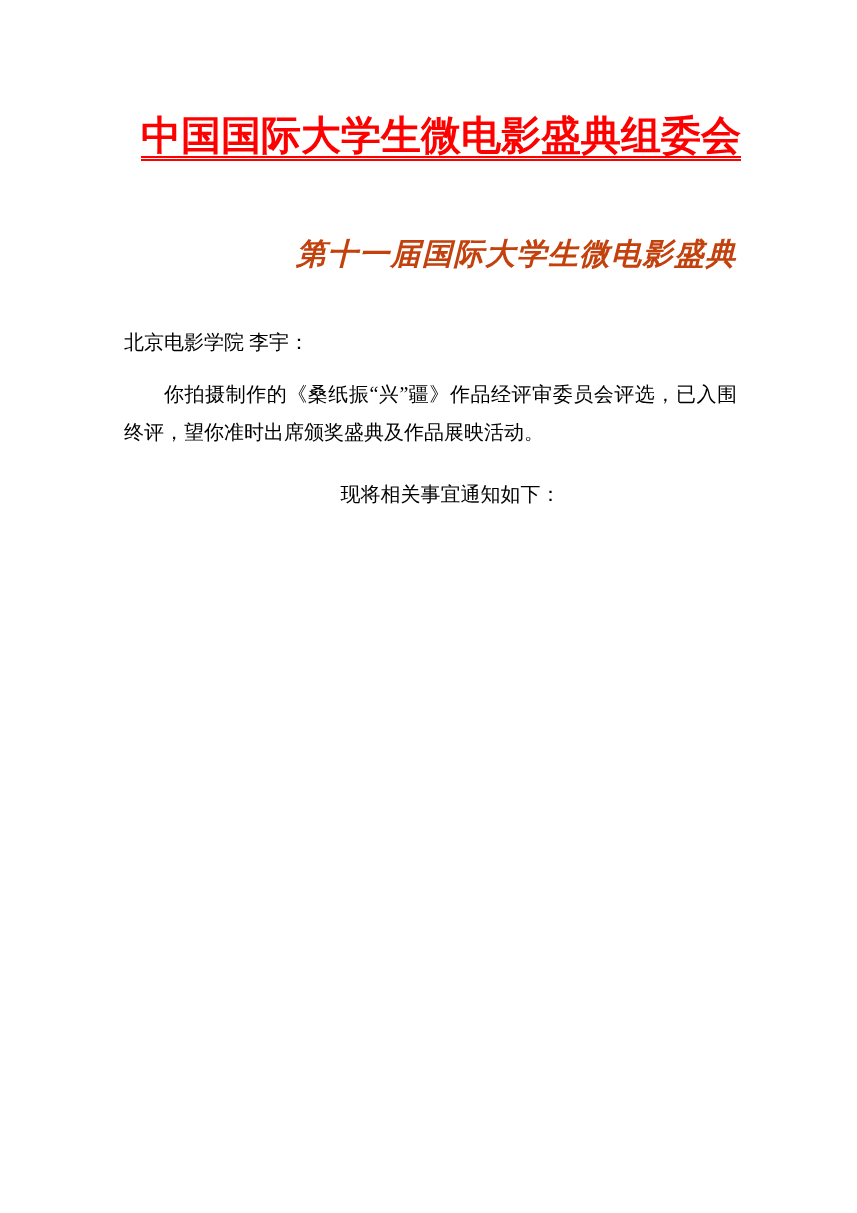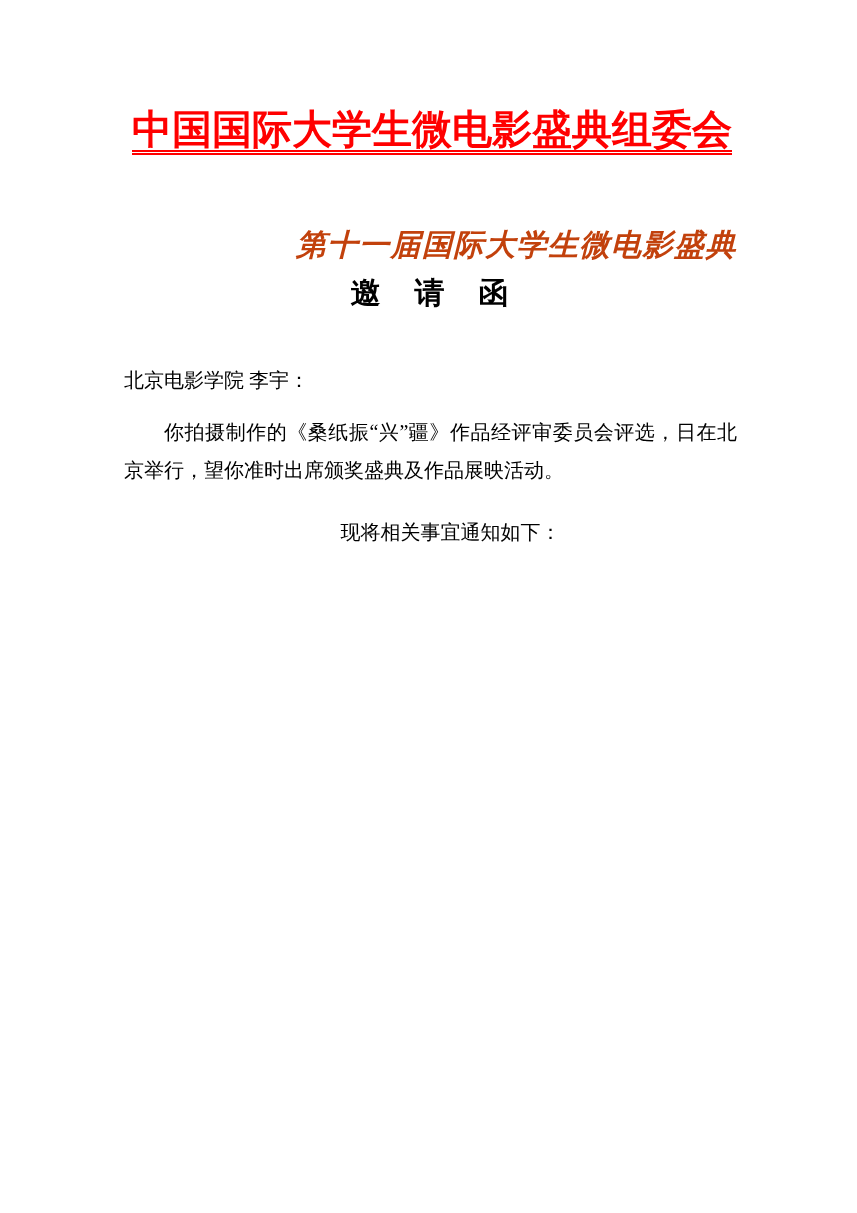--- a/index.html
+++ b/index.html
@@ -13,31 +13,32 @@
     width: 857px;
     height: 1213px;
     margin: 0 auto;
     background: #ffffff;
     color: #000000;
     padding: 98px 120px 0 124px;
     overflow: hidden;
     font-family: "Liberation Serif", "DejaVu Serif", serif;
   }
   .org-title {
-    margin: 8px;
+    margin: 17px;
     text-align: right;
     font-size: 40px;
     line-height: 1.2;
     font-weight: bold;
     letter-spacing: 0px;
     text-decoration-line: underline;
     text-decoration-style: double;
     text-decoration-thickness: 2px;
     text-underline-offset: 7px;
     white-space: nowrap;
+    font-family: Liberation Mono, monospace;
   }
   .event-title {
     margin: 72px 0 0 0;
     text-align: right;
     font-size: 30px;
     line-height: 1.25;
     font-weight: bold;
     letter-spacing: 1.5px;
     color: #c2410c;
     font-style: italic;
@@ -70,23 +71,22 @@
 </style>
 </head>
 <body>
 
 <div class="page">
 
   <h1 class="org-title" style="color: rgb(255, 0, 0);">中国国际大学生微电影盛典组委会</h1>
 
   <h2 class="event-title">第十一届国际大学生微电影盛典</h2>
 
-  <h2 class="letter-title">邀　请　函</h2>
 
   <p class="body-text salutation">北京电影学院 李宇：</p>
 
-  <p class="body-text para first">你拍摄制作的《桑纸振“兴”疆》作品经评审委员会评选，日在北京举行，望你准时出席颁奖盛典及作品展映活动。</p>
+  <p class="body-text para first">你拍摄制作的《桑纸振“兴”疆》作品经评审委员会评选，已入围终评，望你准时出席颁奖盛典及作品展映活动。</p>
 
 
 
   <p class="body-text para last">现将相关事宜通知如下：</p>
 
 </div>
 
 </body></html>

